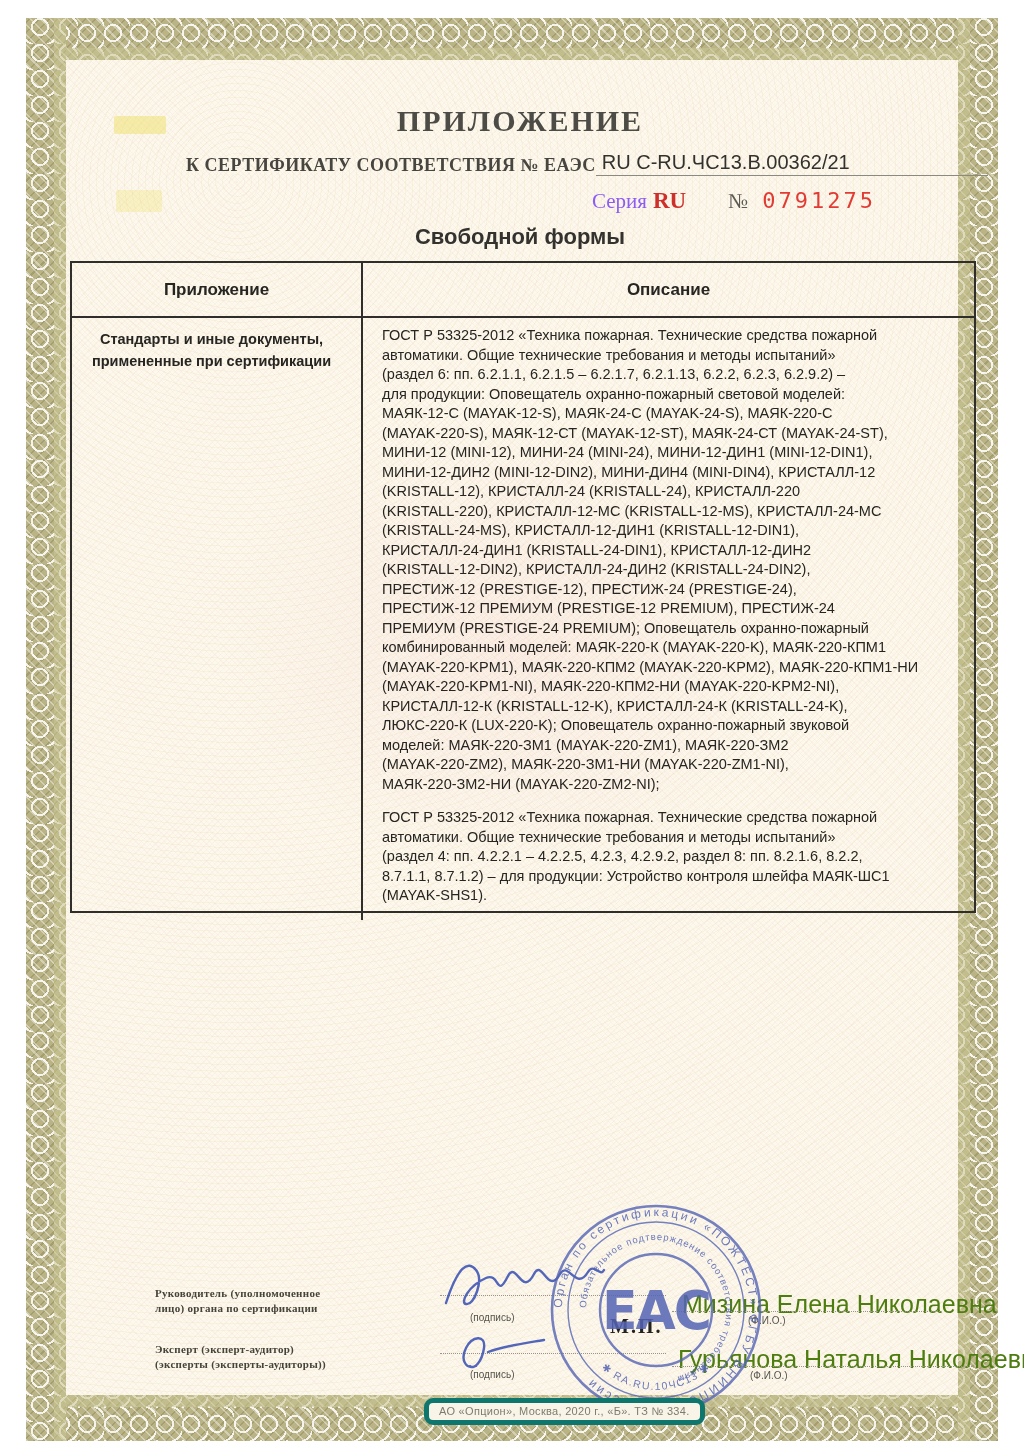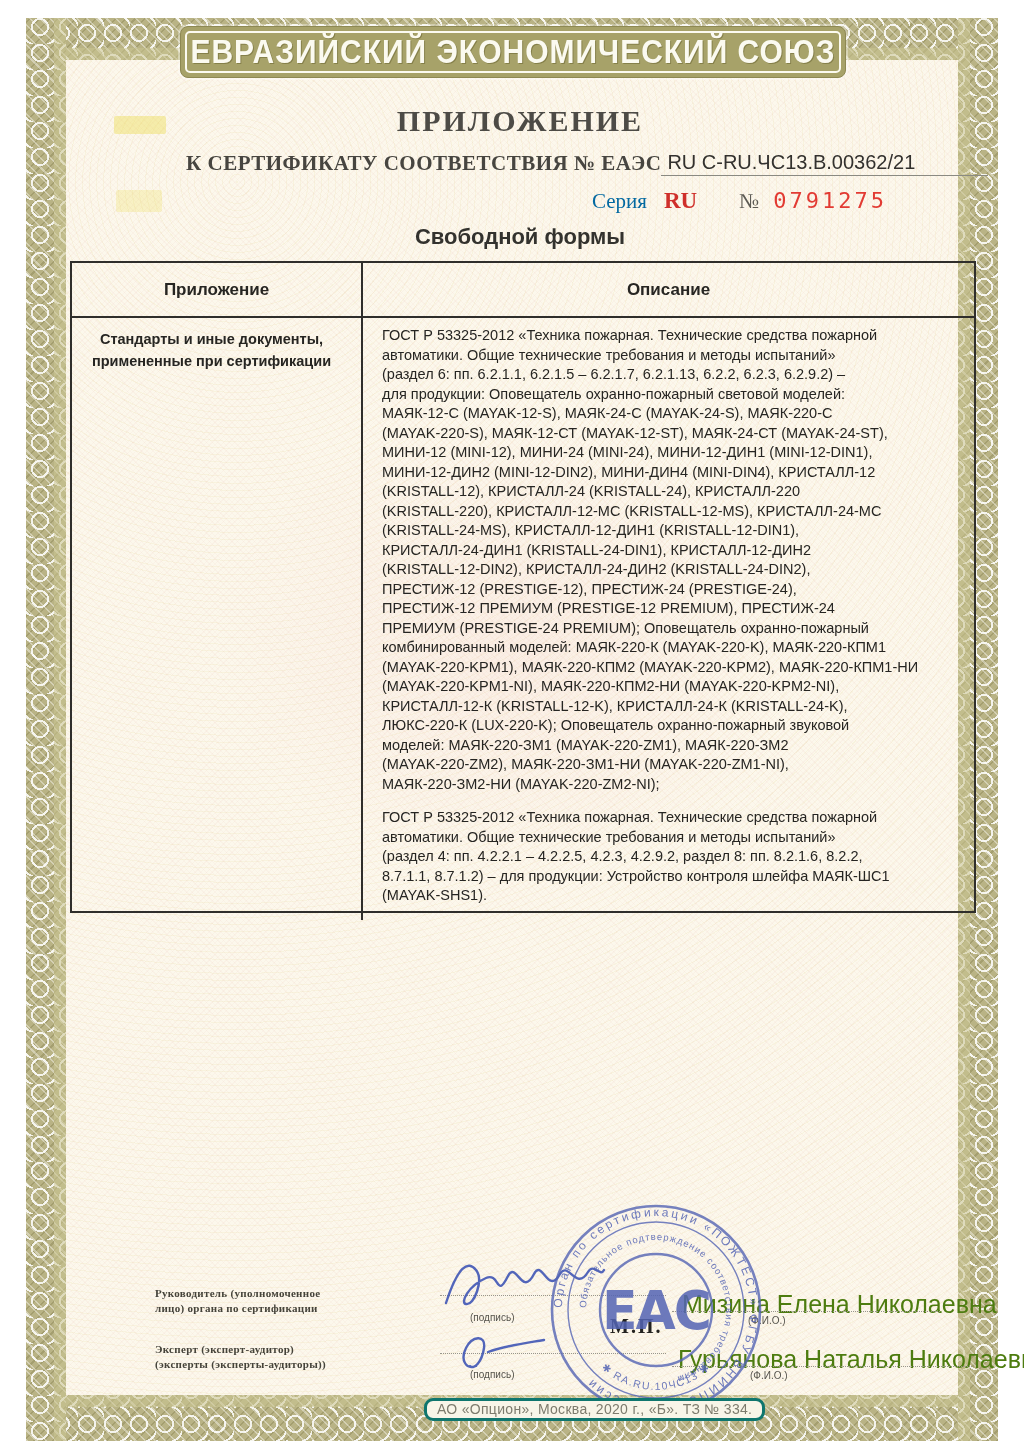--- a/index.html
+++ b/index.html
@@ -58,31 +58,31 @@
   .doc-title{
     position:absolute;left:180px;top:104px;width:680px;text-align:center;
     font-family:"Liberation Serif","DejaVu Serif",serif;font-weight:700;
     font-size:30px;letter-spacing:2px;color:#4d4b46;
   }
   .cert-line{
     position:absolute;left:186px;top:151px;width:802px;display:flex;align-items:flex-end;
   }
   .cert-label{
     font-family:"Liberation Serif","DejaVu Serif",serif;font-weight:700;
-    font-size:21px;color:#474540;white-space:nowrap;letter-spacing:.5px;
+    font-size:18px;color:#474540;white-space:nowrap;letter-spacing:.5px;
   }
   .cert-number{
     flex:1;margin-left:0;padding:0 4px 1px 6px;font-size:20px;color:#33312e;
     border-bottom:1.5px solid #8a8a82;white-space:nowrap;
   }
   .series-line{
     position:absolute;left:592px;top:188px;display:flex;align-items:baseline;
   }
-  .series-label{font-family:"Liberation Serif","DejaVu Serif",serif;font-size:21px;color:#0369a1;}
-  .series-value{font-family:"Liberation Serif","DejaVu Serif",serif;font-weight:700;font-size:23px;color:#cf2f2a;margin-left:17px;}
+  .series-label{font-family:"Liberation Serif","DejaVu Serif",serif;font-size:21px;color:#8b5cf6;}
+  .series-value{font-family:"Liberation Serif","DejaVu Serif",serif;font-weight:700;font-size:23px;color:#cf2f2a;margin-left:6px;}
   .number-sign{font-family:"Liberation Serif","DejaVu Serif",serif;font-size:21px;color:#5c5a53;margin-left:42px;}
   .blank-number{font-family:"DejaVu Sans Mono","Liberation Mono",monospace;font-size:22px;color:#e23b33;letter-spacing:3px;margin-left:14px;}
   .form-type{
     position:absolute;left:180px;top:224px;width:680px;text-align:center;
     font-weight:700;font-size:22px;color:#33322e;
   }
 
   
   .cert-table{
     position:absolute;left:70px;top:261px;width:906px;height:652px;
@@ -110,45 +110,40 @@
   .person-name{position:absolute;font-size:25px;color:#4d7c0f;white-space:nowrap;}
   .mp{
     position:absolute;left:610px;top:1315px;
     font-family:"Liberation Serif","DejaVu Serif",serif;font-weight:700;
     font-size:20px;letter-spacing:2px;color:#23221f;
   }
   .stamp-svg{position:absolute;left:548px;top:1202px;width:216px;height:216px;pointer-events:none;}
   .sig-svg{position:absolute;pointer-events:none;}
   .print-note{
     position:absolute;left:424px;top:1398px;height:15px;line-height:14px;
-    background:#f8f5e8;border:3px solid #0f766e;border-radius:9px;
-    padding:1px 10px;font-size:14px;color:#7d7b6d;letter-spacing:.3px;white-space:nowrap;
+    background:#f8f5e8;border:5px solid #0f766e;border-radius:9px;
+    padding:1px 10px;font-size:11px;color:#7d7b6d;letter-spacing:.3px;white-space:nowrap;
   }
   .scan-mark{position:absolute;background:rgba(238,222,90,.45);border-radius:2px;}
 </style>
 </head>
 <body>
 
 <div class="page">
 
   <div class="paper"></div>
 
   <div class="band band-top"></div>
   <div class="band band-bottom"></div>
   <div class="band vert band-left"></div>
   <div class="band vert band-right"></div>
 
   <div class="scan-mark" style="left:114px;top:116px;width:52px;height:18px;"></div>
   <div class="scan-mark" style="left:116px;top:190px;width:46px;height:22px;opacity:.6;"></div>
 
-  <div class="banner">
-    <div class="banner-frame">
-      <span class="banner-text">ЕВРАЗИЙСКИЙ ЭКОНОМИЧЕСКИЙ СОЮЗ</span>
-    </div>
-  </div>
 
   <div class="doc-title">ПРИЛОЖЕНИЕ</div>
 
   <div class="cert-line">
     <span class="cert-label">К СЕРТИФИКАТУ СООТВЕТСТВИЯ № ЕАЭС</span>
     <span class="cert-number">RU C-RU.ЧС13.В.00362/21</span>
   </div>
 
   <div class="series-line">
     <span class="series-label">Серия</span>

